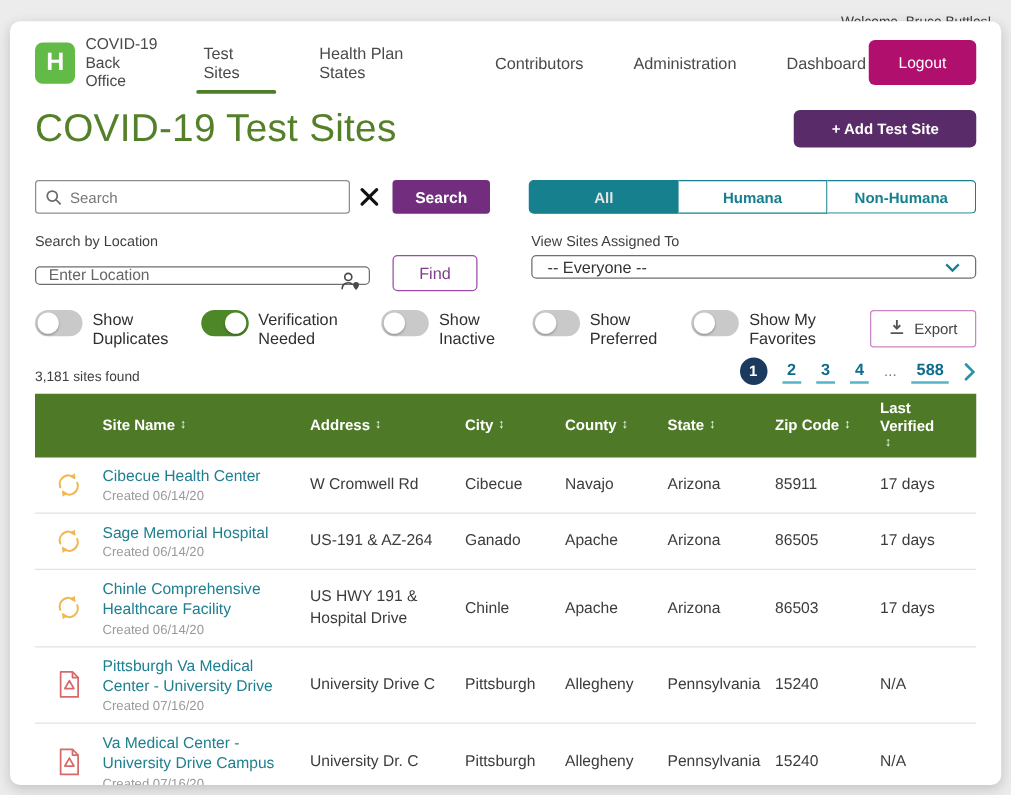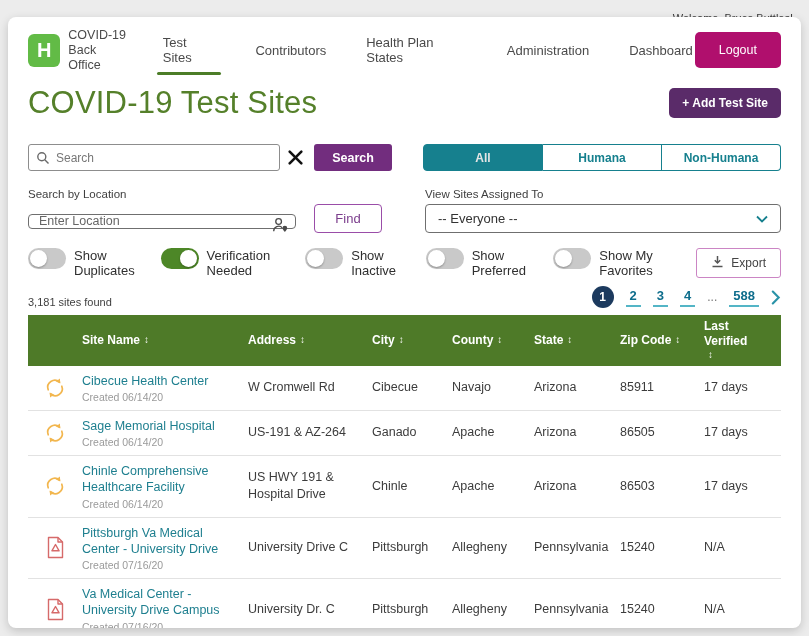--- a/index.html
+++ b/index.html
@@ -24,21 +24,21 @@
   .nav { display:flex; margin-left:30px; gap:36px; align-self:stretch; align-items:stretch; }
   .nav-item { font-size:13px; color:#4a4a4a; display:flex; align-items:center; position:relative; cursor:pointer; padding:0 2px; }
   .nav-item.active::after { content:""; position:absolute; left:-4px; right:-4px; bottom:0; height:3px; background:#4c7d28; border-radius:2px; }
   .logout { margin-left:auto; background:#b00f6d; color:#fff; font-size:12.5px; border:none;
             padding:11px 24px; border-radius:5px; cursor:pointer; }
 
   
   .title-row { display:flex; justify-content:space-between; align-items:center; margin-top:10px; }
   .title { font-size:31px; color:#55802a; font-weight:500; letter-spacing:.2px; }
   .add-btn { background:#5a2b69; color:#fff; font-size:12px; font-weight:bold; border:none;
-             padding:8px 13px; border-radius:5px; cursor:pointer; }
+             padding:8px 30px; border-radius:5px; cursor:pointer; }
 
   
   .search-row { display:flex; align-items:center; margin-top:16px; height:41px; }
   .search-wrap { position:relative; width:252px; height:27px; }
   .search-wrap input { width:100%; height:100%; border:1px solid #8d8d8d; border-radius:3px;
                        padding:0 8px 0 27px; font-size:12px; color:#333; font-family:inherit; }
   .search-wrap input::placeholder { color:#777; }
   .mag { position:absolute; left:8px; top:7px; }
   .clear-btn { width:30px; height:27px; display:flex; align-items:center; justify-content:center; cursor:pointer; }
   .search-btn { width:78px; height:27px; background:#722d7e; color:#fff; font-size:12.5px; font-weight:bold;
@@ -56,21 +56,21 @@
   .fld-label { font-size:11.5px; color:#3f3f3f; margin-bottom:4px; display:block; }
   .loc-row { display:flex; align-items:center; }
   .loc-wrap { position:relative; width:268px; height:15px; }
   .loc-wrap input { width:100%; height:100%; border:1px solid #6f6f6f; border-radius:4px;
                     padding:0 30px 0 10px; font-size:12.5px; color:#333; font-family:inherit; }
   .loc-wrap input::placeholder { color:#666; }
   .person { position:absolute; right:7px; top:6px; }
   .find-btn { width:68px; height:29px; margin-left:18px; background:#fff; border:1px solid #9a4da8;
               color:#7b3d8c; font-size:13px; border-radius:4px; cursor:pointer; }
   .assigned-col { margin-left:auto; width:356px; }
-  .select { height:29px; border:1px solid #6f6f6f; border-radius:4px; display:flex; align-items:center;
+  .select { height:19px; border:1px solid #6f6f6f; border-radius:4px; display:flex; align-items:center;
             justify-content:space-between; padding:0 12px; font-size:13px; color:#333; cursor:pointer; background:#fff;gap:20px; }
 
   
   .toggles { display:flex; align-items:center; margin-top:15px; }
   .tgl-item { display:flex; align-items:flex-start; margin-right:24px; }
   .toggle { width:38px; height:21px; border-radius:11px; background:#c9c9c9; position:relative; cursor:pointer; flex:none; }
   .toggle::after { content:""; position:absolute; width:17px; height:17px; border-radius:50%; background:#fff;
                    top:2px; left:2px; box-shadow:0 1px 2px rgba(0,0,0,.3); }
   .toggle.on { background:#4d8727; }
   .toggle.on::after { left:auto; right:2px; }
@@ -109,22 +109,22 @@
 <div class="card">
 
   <div class="hdr">
     <div class="logo">H</div>
     <div class="brand">
       <div>COVID-19</div>
       <div>Back Office</div>
     </div>
     <div class="nav">
       <div class="nav-item active">Test Sites</div>
+      <div class="nav-item">Health Plan States</div>
       <div class="nav-item">Contributors</div>
-      <div class="nav-item">Health Plan States</div>
       <div class="nav-item">Administration</div>
       <div class="nav-item">Dashboard</div>
     </div>
     <button class="logout">Logout</button>
   </div>
 
   <div class="title-row">
     <div class="title">COVID-19 Test Sites</div>
     <button class="add-btn">+ Add Test Site</button>
   </div>

